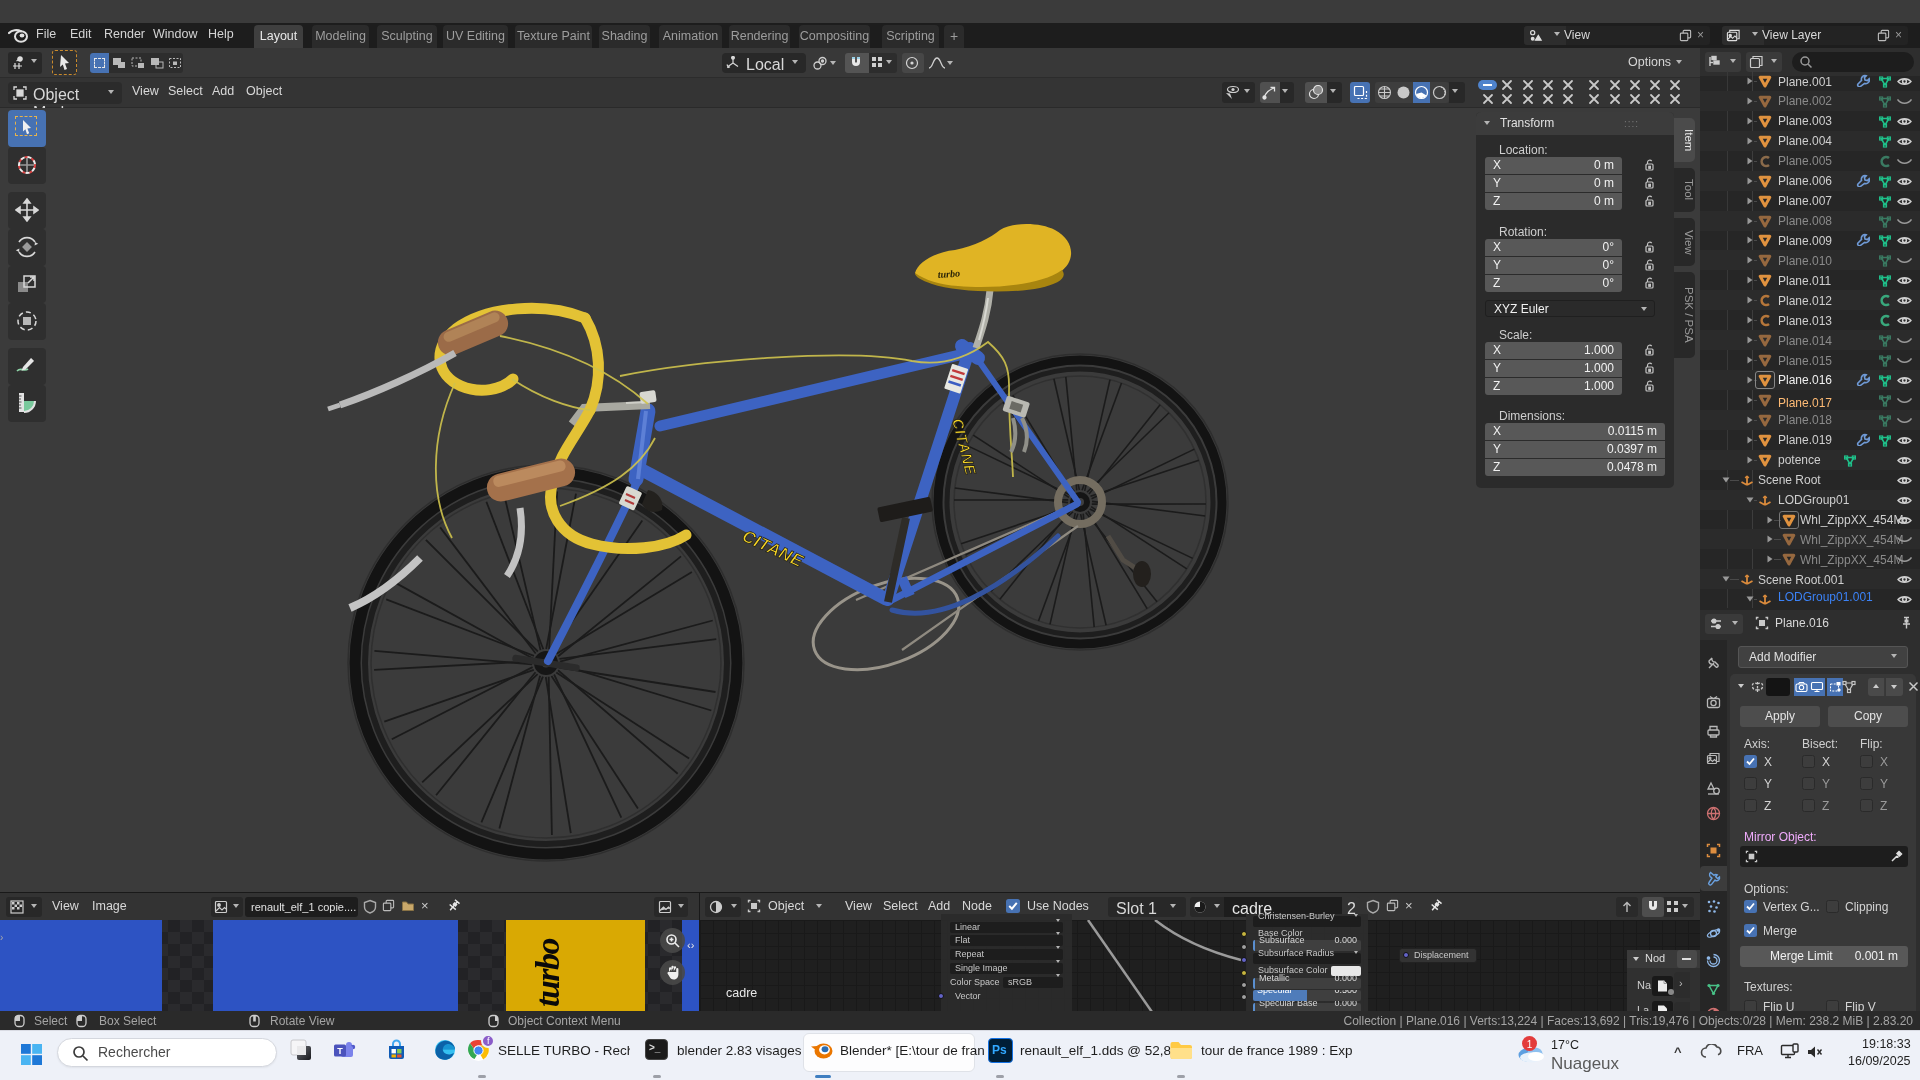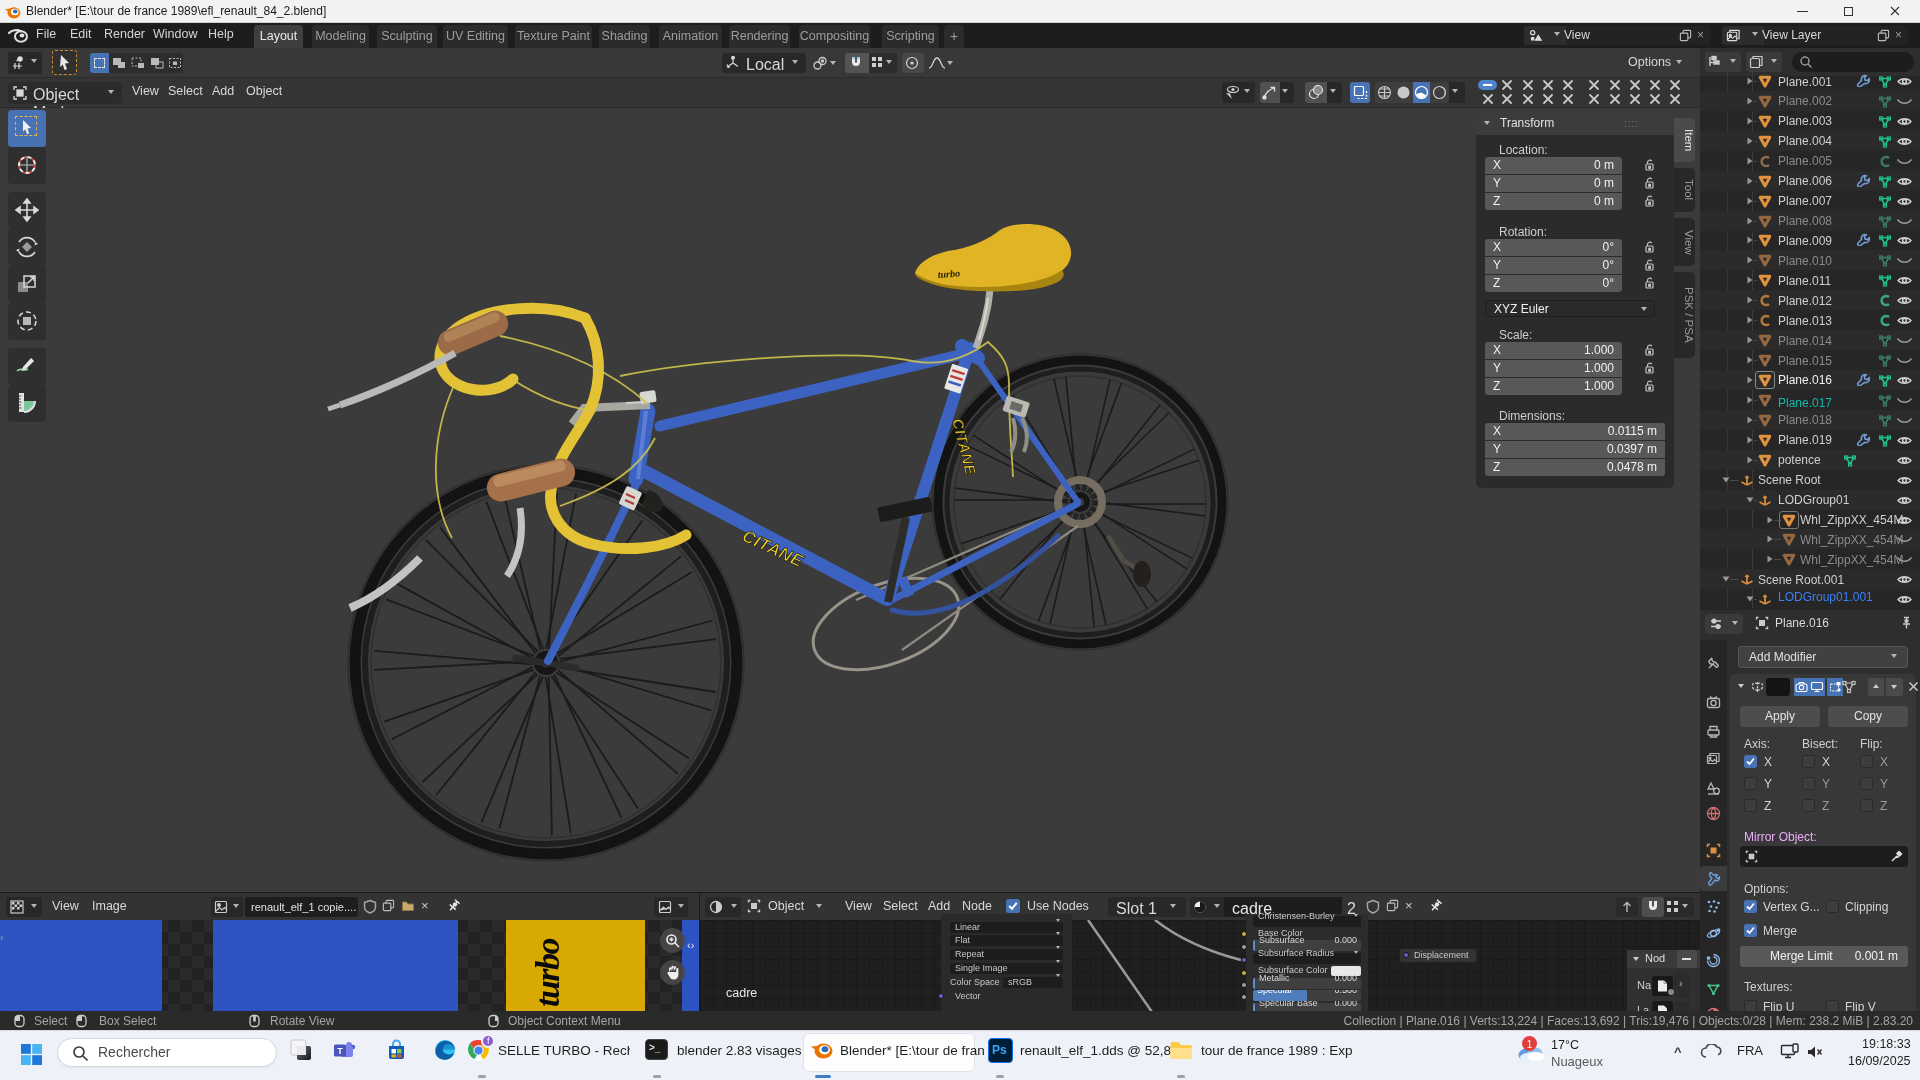--- a/index.html
+++ b/index.html
@@ -53,40 +53,20 @@
 #imged .hdr, #nodeed .hdr { position:absolute; left:0; top:0; width:100%; height:27px; background:#333333; }
 #nodeed { left:700px; top:892px; width:1000px; height:119px; background:#1e1e1e; overflow:hidden; border-top:1px solid #191919;}
 
 #statusbar { left:0; top:1011px; width:1920px; height:19px; background:#2a2a2a; color:#a5a5a5; font-size:12px; }
 
 #taskbar { left:0; top:1030px; width:1920px; height:50px; background:#eef1f8; color:#1b1b1b; font-size:13px; }
 </style>
 </head>
 <body>
 <div id="stage">
-  <div id="titlebar" class="abs">
-    <svg class="abs" style="left:4px;top:3px" width="18" height="17" viewBox="0 0 20 18">
-      <ellipse cx="11" cy="10.5" rx="7.2" ry="6.2" fill="#ea7600"></ellipse>
-      <path d="M1 6.5 L10 5.5 L5.5 9.5 Z" fill="#ea7600"></path>
-      <ellipse cx="12" cy="9.5" rx="4.2" ry="3.6" fill="#fff"></ellipse>
-      <ellipse cx="12.5" cy="9" rx="2.6" ry="2.3" fill="#2a6db4"></ellipse>
-    </svg>
-    <span class="txt">Blender* [E:\tour de france 1989\efl_renault_84_2.blend]</span>
-    <div class="winbtn" style="left:1781px">
-        <div style="position:absolute;left:16px;top:11px;width:11px;height:1.2px;background:#333"></div>
-      </div>
-    <div class="winbtn" style="left:1827px">
-        <div style="position:absolute;left:17px;top:7px;width:9px;height:9px;border:1.1px solid #333"></div>
-      </div>
-    <div class="winbtn" style="left:1873px">
-        <svg style="position:absolute;left:17px;top:6px" width="10" height="10" viewBox="0 0 10 10">
-          <path d="M1 1 L9 9 M9 1 L1 9" stroke="#333" stroke-width="1.1"></path>
-        </svg>
-      </div>
-  </div>
   <div id="topbar" class="abs">
     <svg class="abs" style="left:8px;top:4px" width="22" height="17" viewBox="0 0 22 17">
       <path d="M1 6 C4 3 9 2.2 13 4.2" fill="none" stroke="#e0e0e0" stroke-width="2.2" stroke-linecap="round"></path>
       <ellipse cx="13" cy="9.5" rx="6" ry="5.2" fill="none" stroke="#e0e0e0" stroke-width="2"></ellipse>
       <ellipse cx="14" cy="8.5" rx="2.4" ry="2" fill="#e0e0e0"></ellipse>
     </svg>
     <span class="menu" style="left:36px">File</span>
     <span class="menu" style="left:70px">Edit</span>
     <span class="menu" style="left:104px">Render</span>
     <span class="menu" style="left:153px">Window</span>
@@ -1346,21 +1326,21 @@
         </svg>
       </div>
       <div class="orow" style="top:341.9px">
         <svg class="abs" style="left:46px;top:6px" width="8" height="8" viewBox="0 0 8 8">
           <path d="M1.5 0.5 l5 3.5 l-5 3.5 Z" fill="#999"></path>
         </svg>
         <div class="abs" style="left:54px;top:10px;width:3px;height:1px;background:#4a4a4a"></div>
         <svg class="abs" style="left:58px;top:4px" width="14" height="13" viewBox="0 0 14 13">
           <path d="M2.2 2.2 h9.6 l-4.8 8.8 Z" fill="none" stroke="#96683f" stroke-width="3" stroke-linejoin="round"></path>
         </svg>
-        <span class="abs" style="left:78px;top:6px;color:#14b8a6">Plane.017</span>
+        <span class="abs" style="left:78px;top:6px;color:#fdba74">Plane.017</span>
         <svg class="abs" style="left:178px;top:4px" width="14" height="13" viewBox="0 0 14 13">
           <path d="M3 3.5 h8 l-4 6.5 Z" fill="none" stroke="#3a7a62" stroke-width="1.5"></path>
           <rect x="1.6" y="2" width="3" height="3" fill="none" stroke="#3a7a62" stroke-width="1.2"></rect>
           <rect x="9.4" y="2" width="3" height="3" fill="none" stroke="#3a7a62" stroke-width="1.2"></rect>
           <rect x="5.5" y="9" width="3" height="3" fill="none" stroke="#3a7a62" stroke-width="1.2"></rect>
         </svg>
         <svg class="abs" style="left:197px;top:4px" width="15" height="13" viewBox="0 0 15 13">
           <path d="M0.5 4.5 C4 9.5 11 9.5 14.5 4.5" fill="none" stroke="#9a9a9a" stroke-width="1.5"></path>
         </svg>
       </div>
@@ -1887,21 +1867,21 @@
 <span class="abs" style="left:1201px;top:13px;font-size:13.5px;color:#1e1e1e">tour de france 1989 : Exp</span>
 <div class="abs" style="left:1177px;top:45px;width:8px;height:3px;background:#9da0a8;border-radius:2px"></div>
 <svg class="abs" style="left:1516px;top:11px" width="30" height="24" viewBox="0 0 30 24">
         <ellipse cx="11" cy="14" rx="8.5" ry="6.5" fill="#5d9fe0"></ellipse>
         <ellipse cx="19" cy="12.5" rx="7.5" ry="6" fill="#8ec0ef"></ellipse>
         <ellipse cx="15" cy="16.5" rx="11" ry="5" fill="#e8f1fb"></ellipse>
         <ellipse cx="20" cy="15.5" rx="8" ry="4.5" fill="#ffffff"></ellipse>
       </svg>
 <div class="abs" style="left:1522px;top:6px;width:15px;height:15px;background:#e33c3c;border-radius:50%;text-align:center"><span style="color:#fff;font-size:10px;line-height:15px">1</span></div>
 <span class="abs" style="left:1551px;top:8px;font-size:12.5px;color:#1e1e1e">17°C</span>
-<span class="abs" style="left:1551px;top:24px;font-size:13px;color:#5a5a5a">Nuageux</span>
+<span class="abs" style="left:1551px;top:24px;font-size:17px;color:#5a5a5a">Nuageux</span>
 <span class="abs" style="left:1674px;top:14px;font-size:13px;color:#3a3a3a;font-weight:bold">^</span>
 <svg class="abs" style="left:1700px;top:14px" width="22" height="16" viewBox="0 0 22 16">
         <path d="M6 13 a4.5 4.5 0 0 1 0-9 a6 6 0 0 1 11-1 a4 4 0 0 1 1 7.8" fill="none" stroke="#4a4a4a" stroke-width="1.6"></path>
       </svg>
 <span class="abs" style="left:1737px;top:13px;font-size:13px;color:#1e1e1e">FRA</span>
 <svg class="abs" style="left:1780px;top:13px" width="20" height="18" viewBox="0 0 20 18">
         <g fill="none" stroke="#2a2a2a" stroke-width="1.4">
           <rect x="1.5" y="2.5" width="13" height="9" rx="1"></rect>
           <path d="M5 14.5 h6 M8 11.5 v3"></path>
           <rect x="13" y="1" width="5" height="8" rx="1" fill="#eef1f8"></rect>

